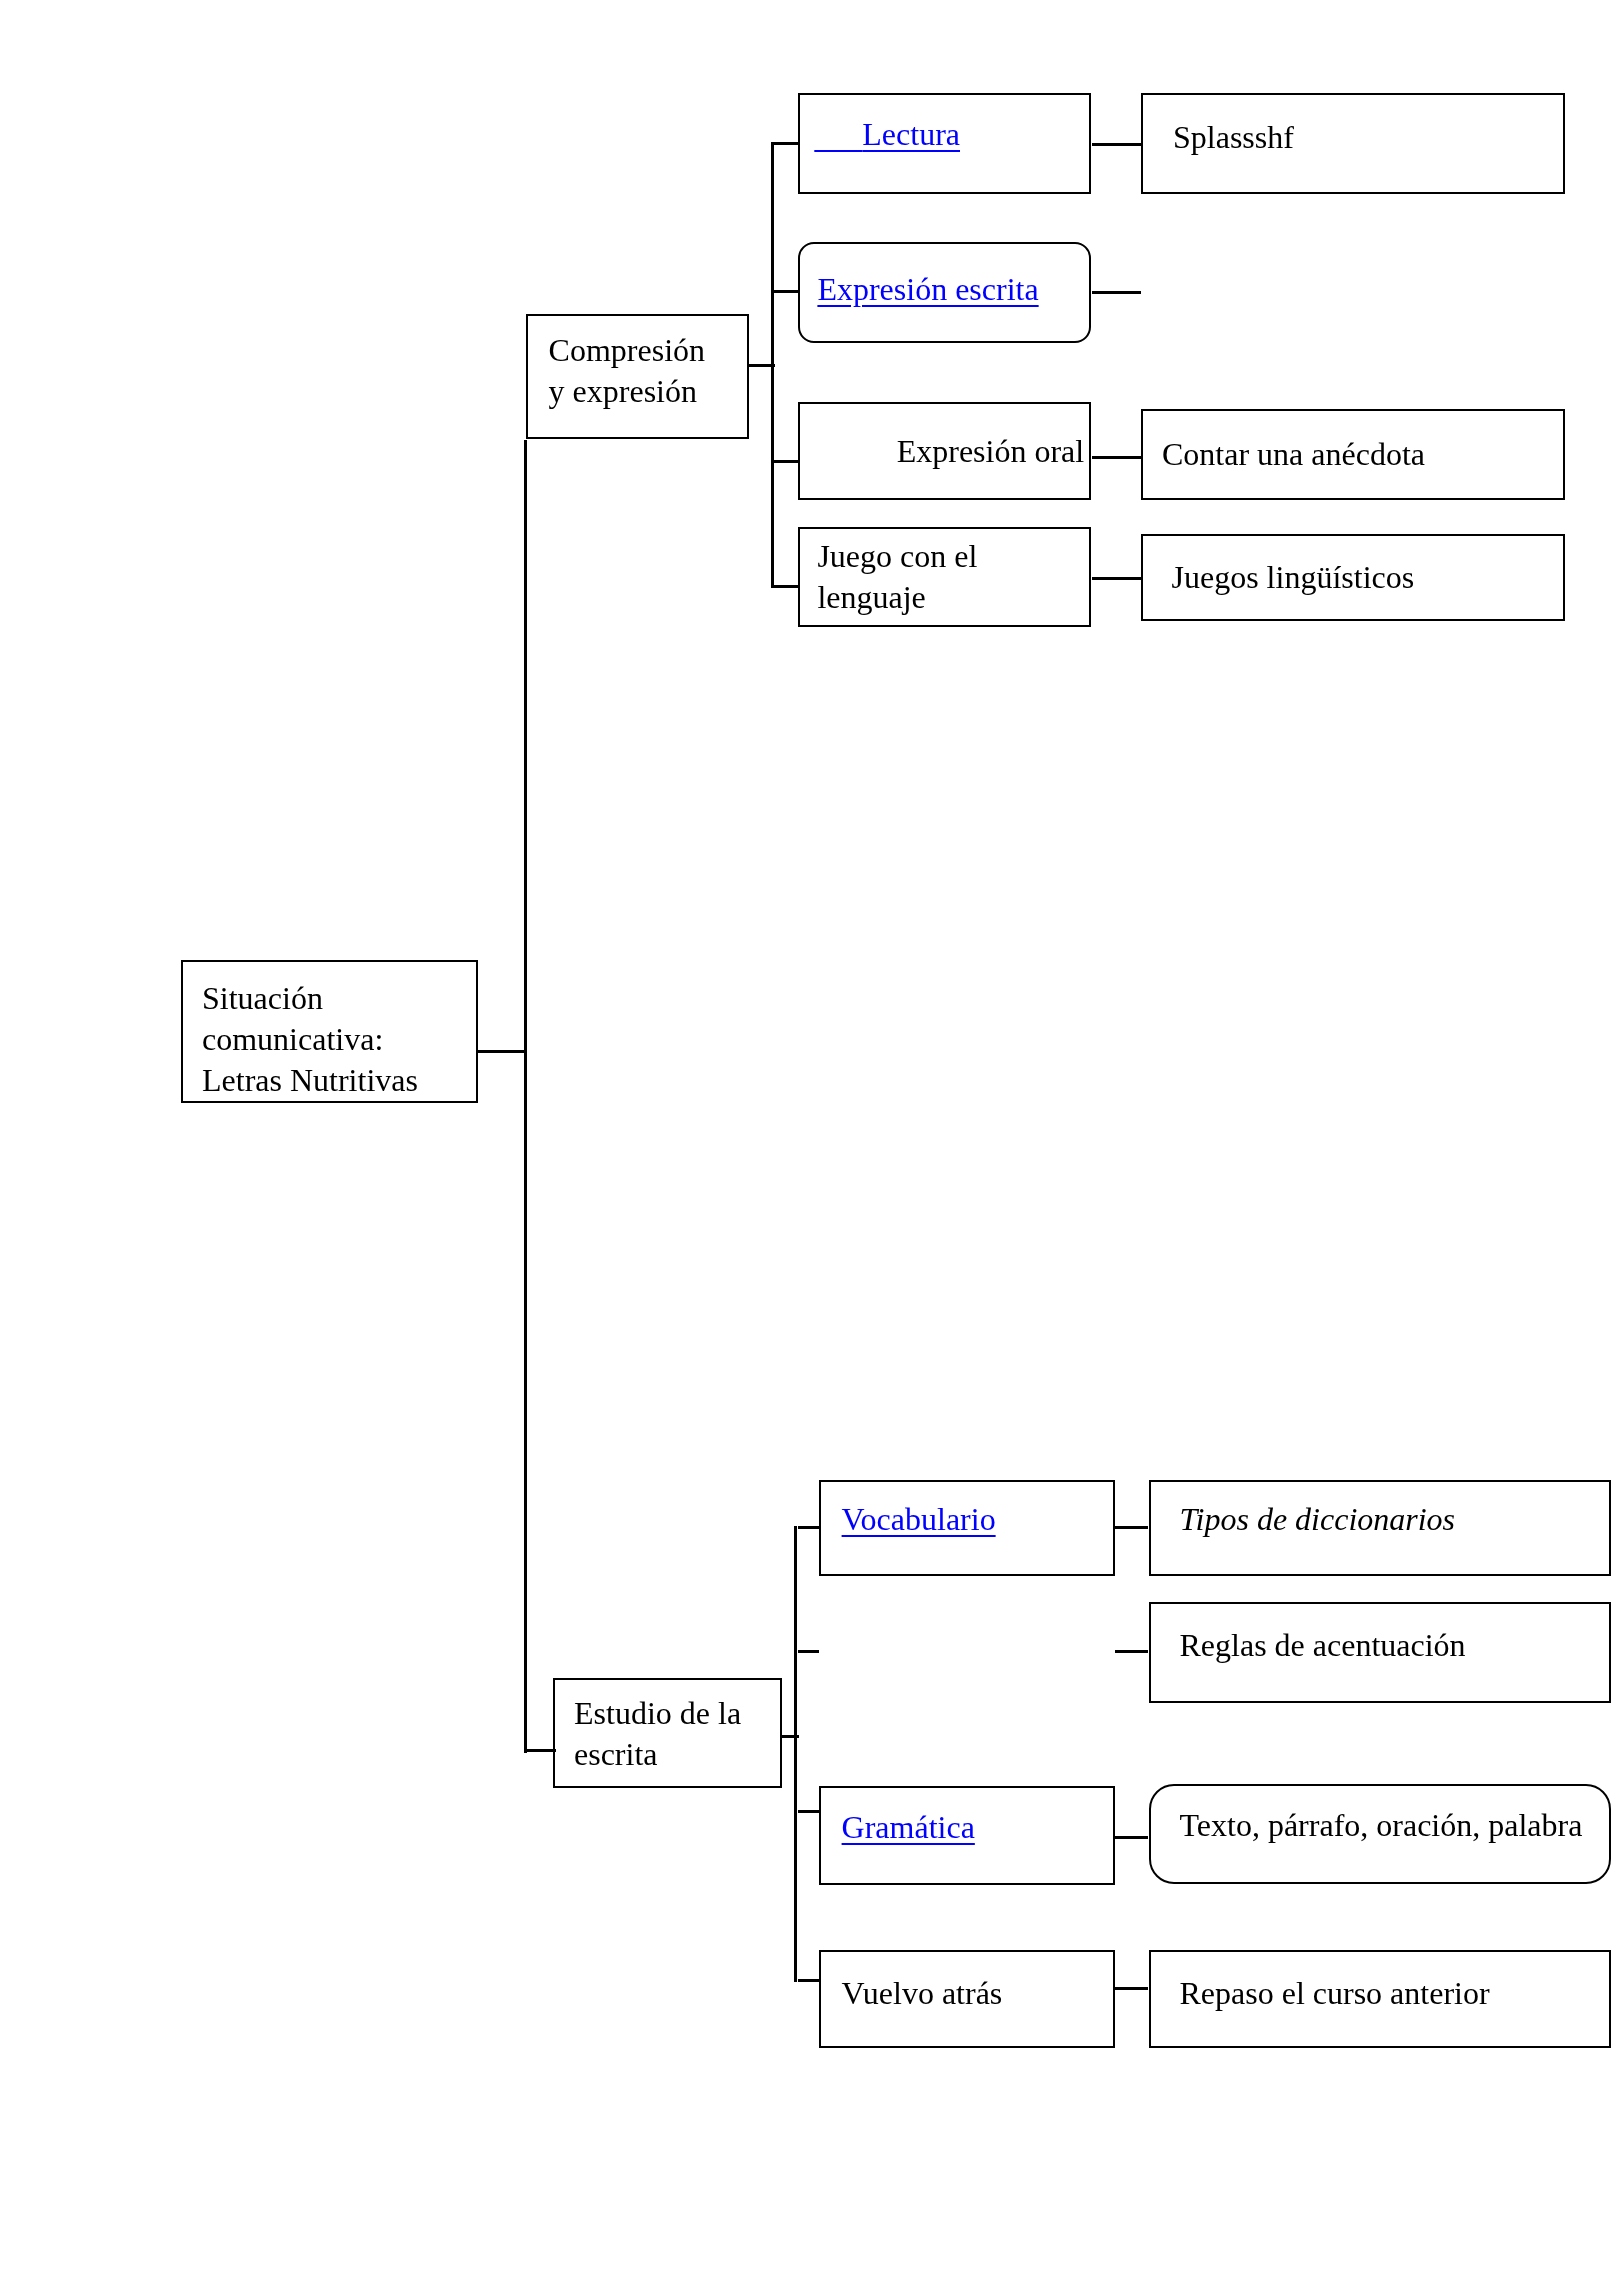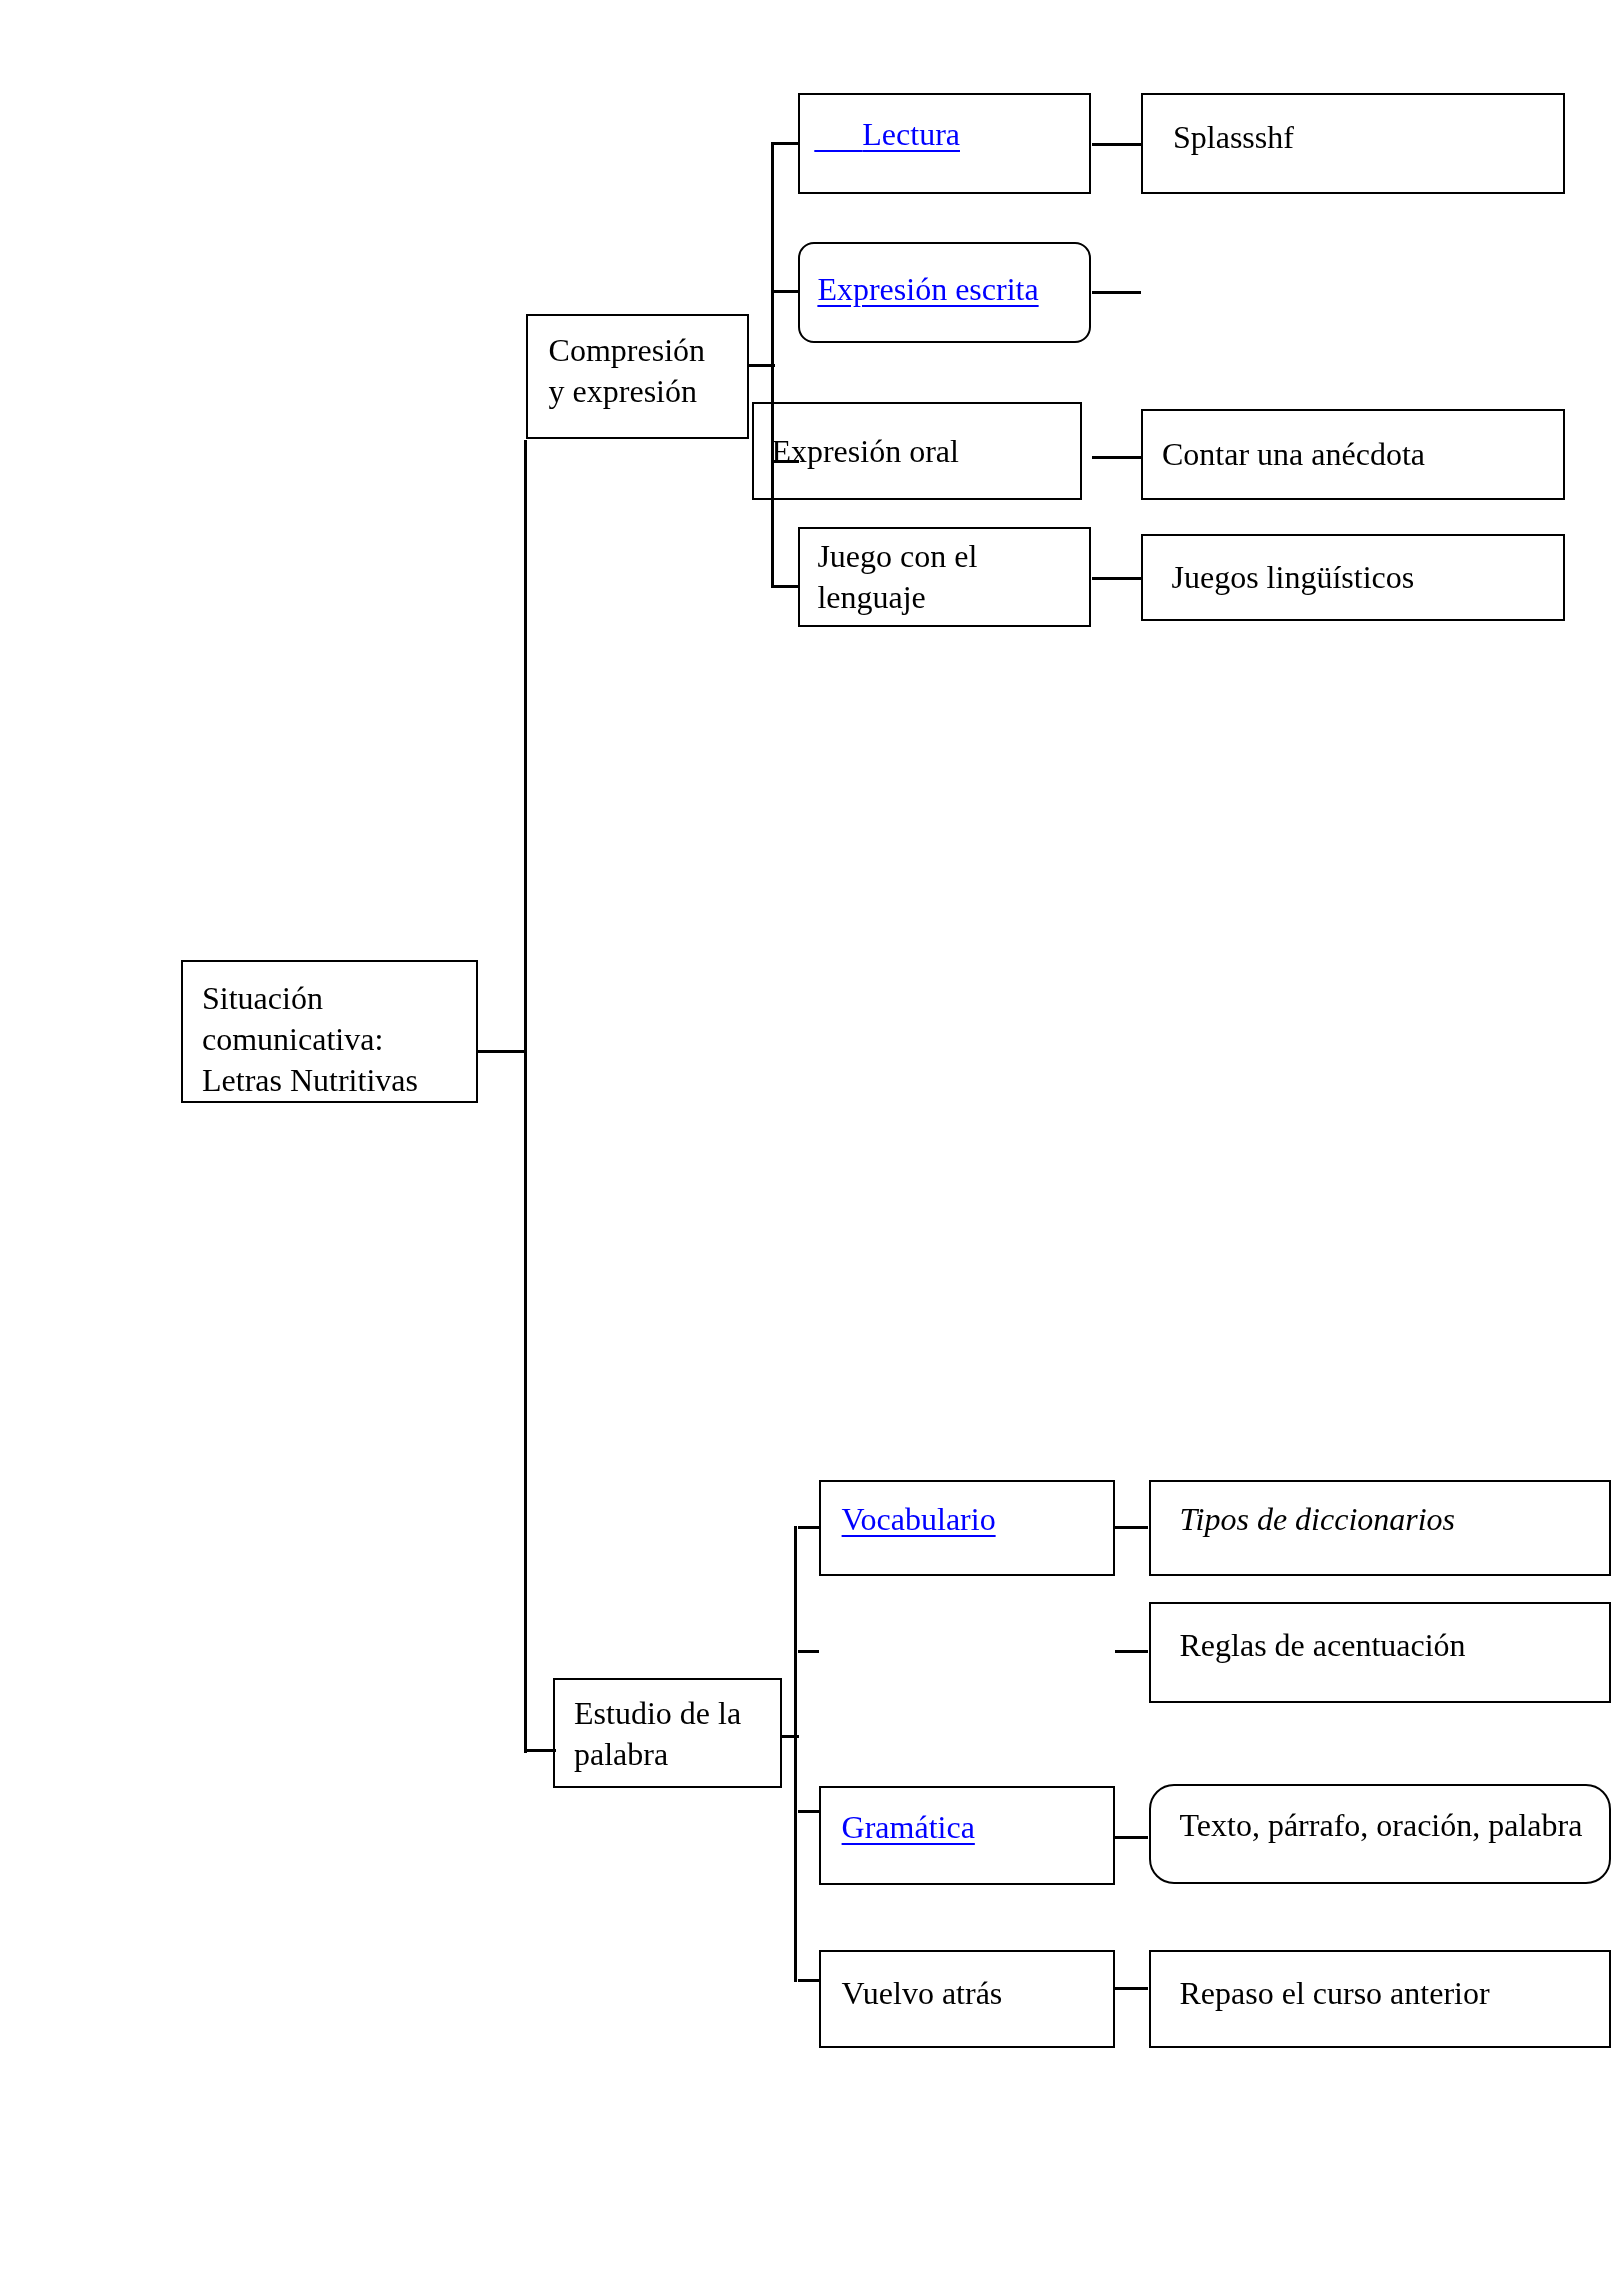--- a/index.html
+++ b/index.html
@@ -65,39 +65,39 @@
 
   <div class="box" style="left:1141px; top:93px; width:424px; height:101px; padding:22px 4.8px 0 30px;">
     <div class="txt">Splassshf</div>
   </div>
 
   <div class="box" style="left:798px; top:242px; width:293px; height:101px; padding:25px 4.8px 0 17.4px;border-radius:16px;">
     <span class="link">Expresión escrita</span>
   </div>
 
 
-  <div class="box vcenter" style="left:752px; top:402px; width:330px; height:98px; padding:0 4.8px 0 17.4px;">
+  <div class="box vcenter" style="left:798px; top:402px; width:293px; height:98px; padding:0 4.8px 0 17.4px;align-items:flex-end;">
     <div class="txt">Expresión oral</div>
   </div>
 
   <div class="box vcenter" style="left:1141px; top:409px; width:424px; height:91px; padding:0 4.8px 0 19px;">
     <div class="txt">Contar una anécdota</div>
   </div>
 
   <div class="box vcenter" style="left:798px; top:527px; width:293px; height:100px; padding:0 32px 0 17.4px;">
     <div>Juego con el lenguaje</div>
   </div>
 
   <div class="box vcenter" style="left:1141px; top:534px; width:424px; height:87px; padding:0 4.8px 0 28.5px;">
     <div class="txt">Juegos lingüísticos</div>
   </div>
 
   <div class="box" style="left:553px; top:1678px; width:229px; height:110px; padding:12.7px 4.8px 0 19px;">
     <div class="txt">Estudio de la</div>
-    <div class="txt">palabra</div>
+    <div class="txt">escrita</div>
   </div>
 
   <div class="box" style="left:819px; top:1480px; width:296px; height:96px; padding:17.4px 4.8px 0 20.6px;">
     <span class="link">Vocabulario</span>
   </div>
 
   <div class="box" style="left:1149px; top:1480px; width:462px; height:96px; padding:17.4px 4.8px 0 28.5px;font-style:italic;">
     <div class="txt">Tipos de diccionarios</div>
   </div>
 

